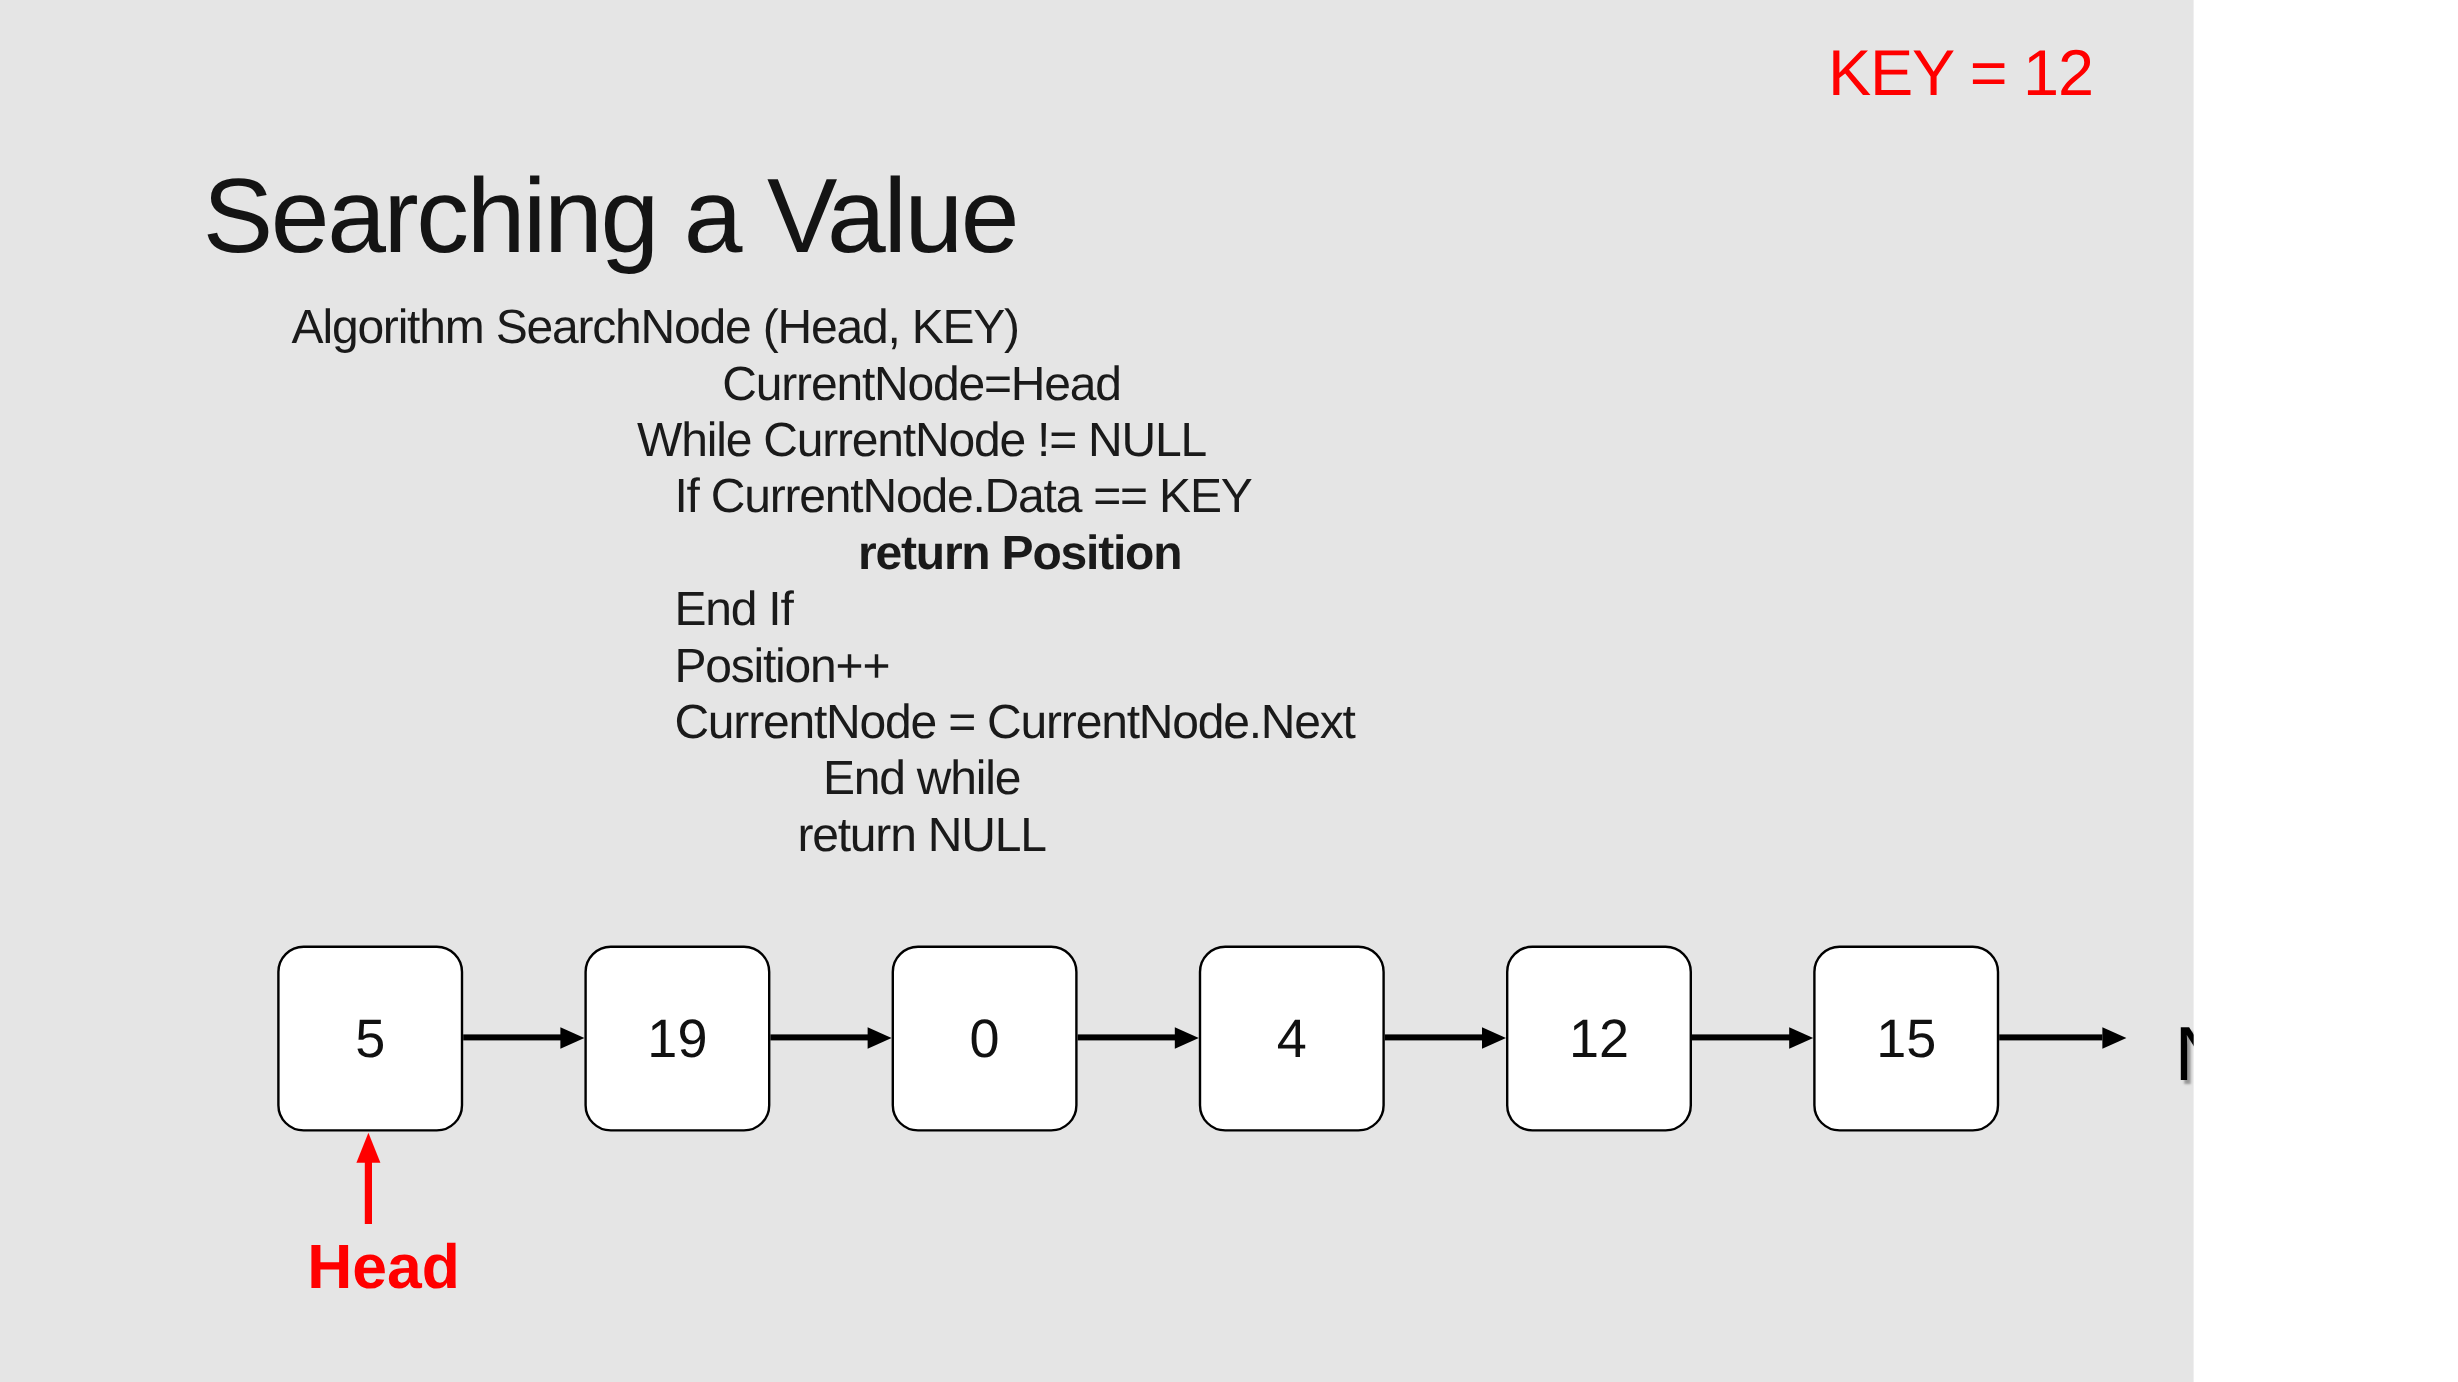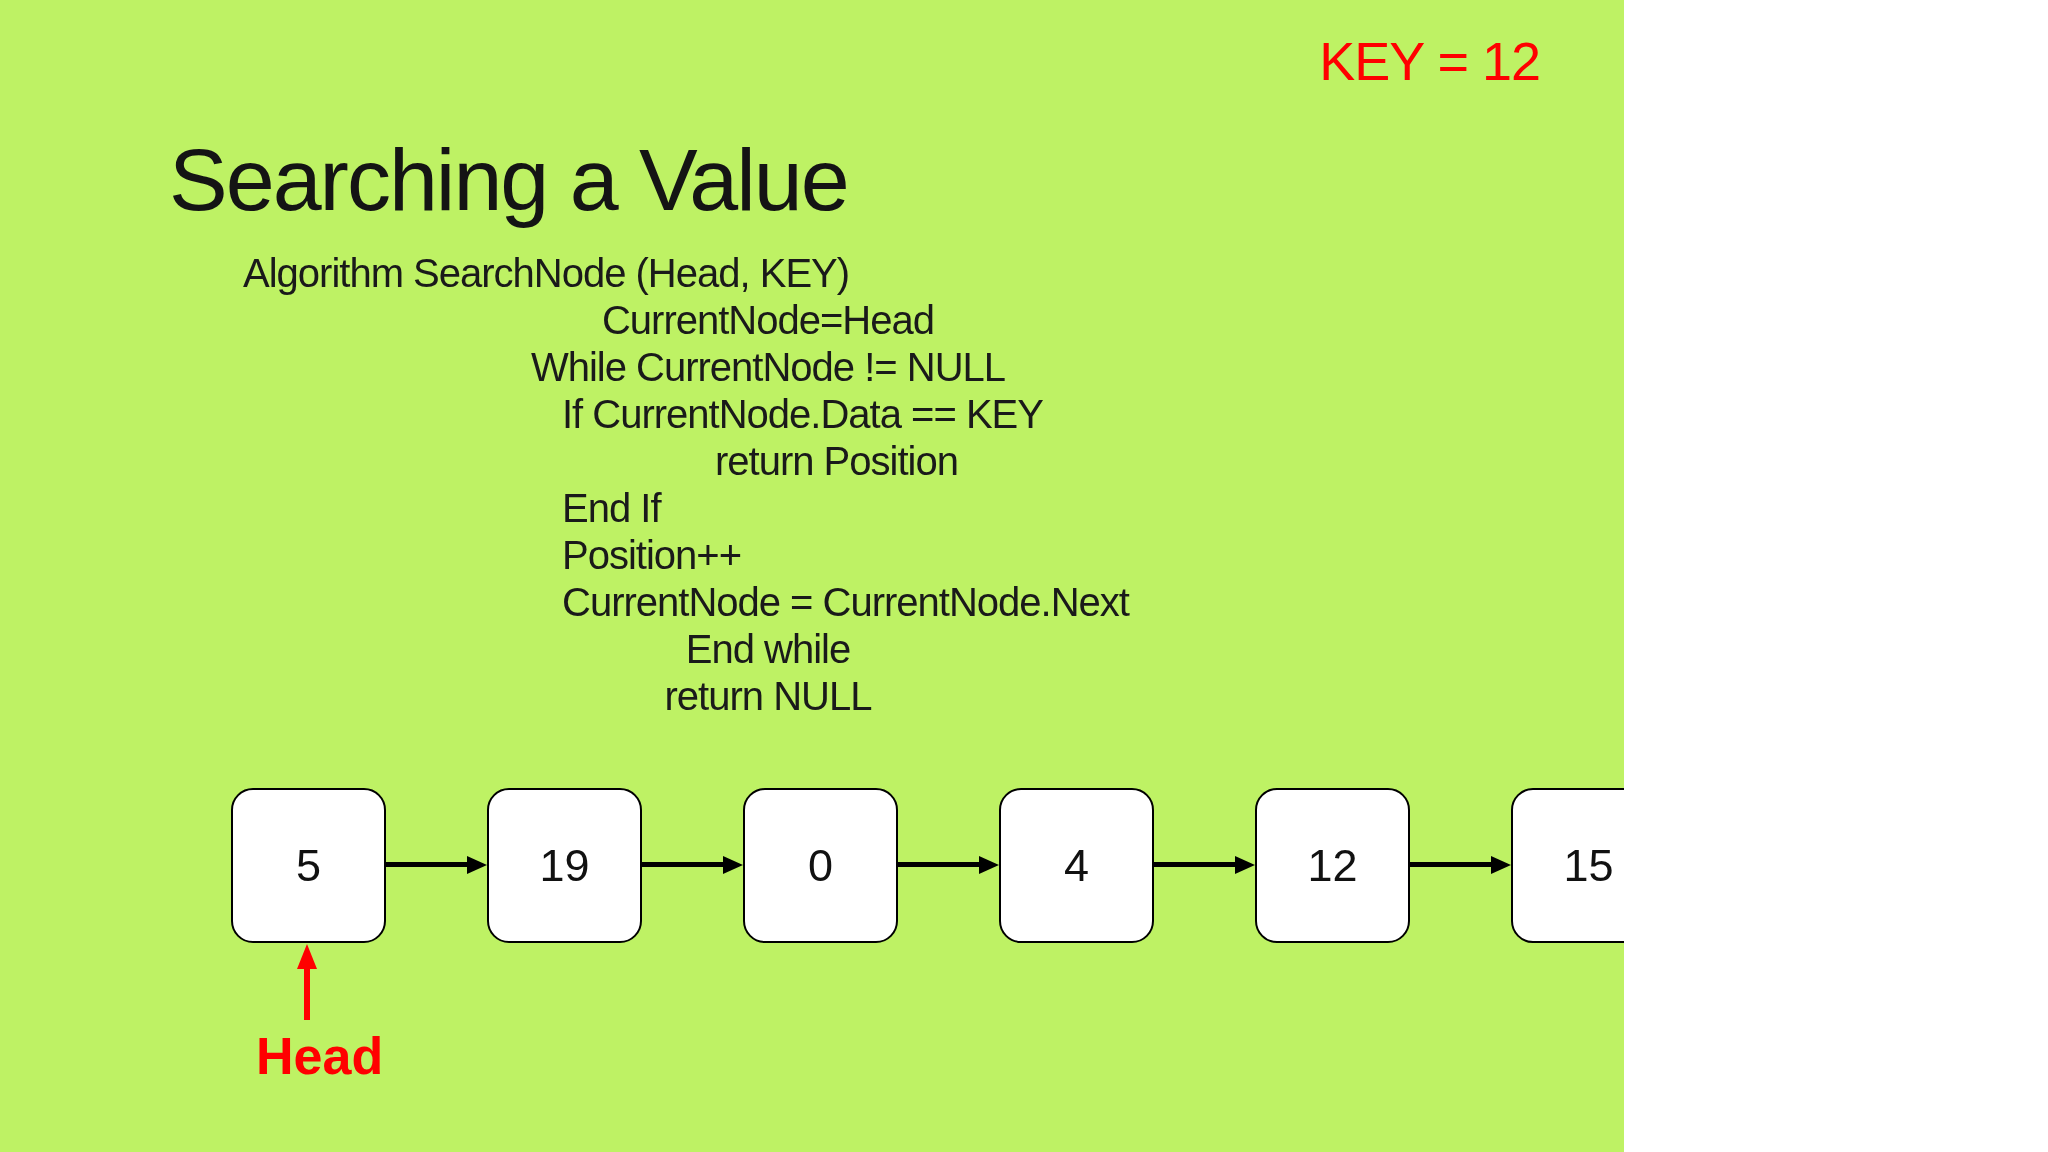--- a/index.html
+++ b/index.html
@@ -1,20 +1,20 @@
 <!DOCTYPE html>
 <html><head>
 <meta charset="utf-8">
 <style>
   html, body { margin: 0; padding: 0; background: #ffffff; }
   .slide {
     position: relative;
-    width: 1624px;
+    width: 1828px;
     height: 1152px;
-    background: #bef264;
+    background: #e5e5e5;
     overflow: hidden;
     font-family: "Liberation Sans", "DejaVu Sans", sans-serif;
     color: #111111;
   }
   .key-label {
     position: absolute;
     top: 34px;
     right: 84px;
     font-size: 54px;
     line-height: 1;
@@ -40,21 +40,21 @@
     top: 250px;
     font-size: 40px;
     line-height: 47px;
     letter-spacing: -1px;
     color: #1a1a1a;
   }
   .code-line { white-space: pre; }
   .ind0 { padding-left: 0; }
   .ind1 { padding-left: 164px; text-align: center; }
   .ind2 { padding-left: 319px; }
-  .ind3 { padding-left: 472px; }
+  .ind3 { padding-left: 472px; font-weight: bold; }
 
   .node {
     position: absolute;
     top: 788px;
     width: 155px;
     height: 155px;
     box-sizing: border-box;
     background: #ffffff;
     border: 2.5px solid #000000;
     border-radius: 22px;

